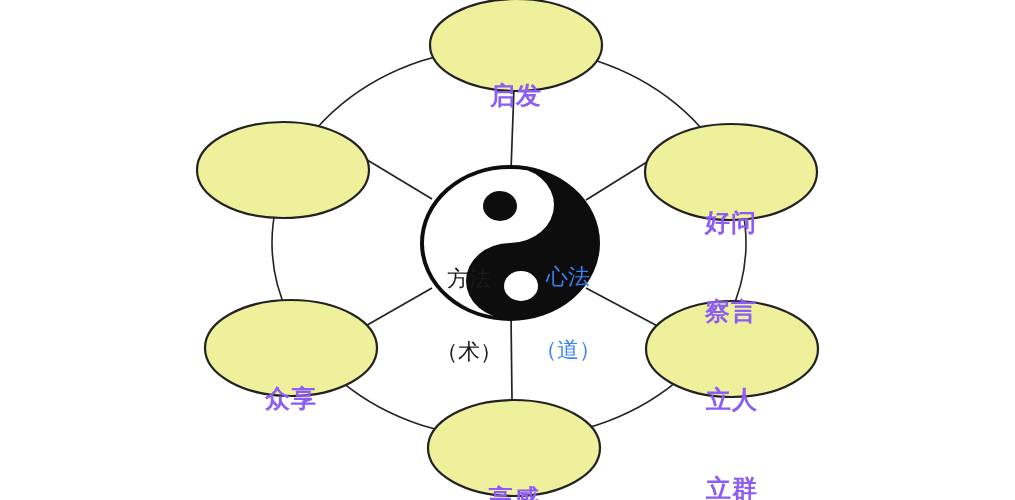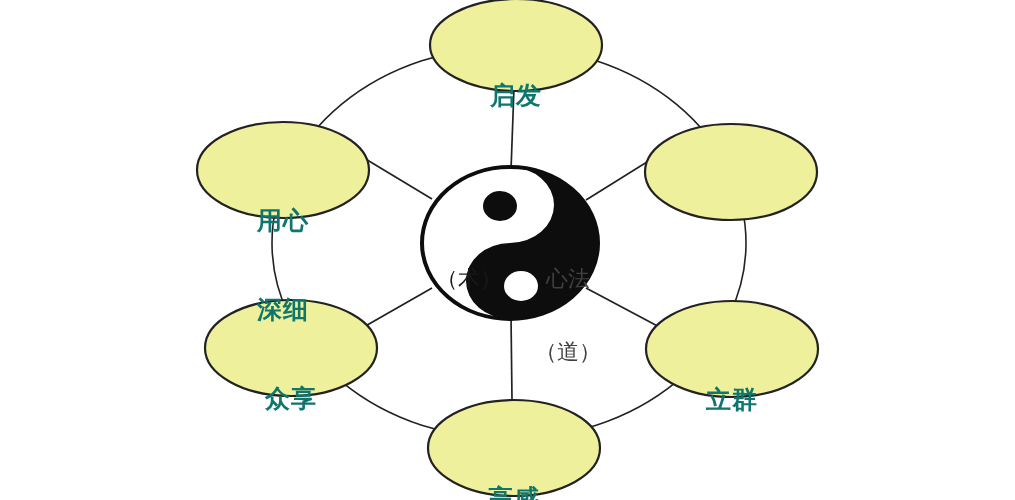--- a/index.html
+++ b/index.html
@@ -27,36 +27,36 @@
     height: 500px;
     display: block;
   }
   .node-label {
     position: absolute;
     text-align: center;
     line-height: 1.18;
     font-weight: bold;
     font-size: 25px;
     letter-spacing: 1px;
-    color: #0f766e;
+    color: #8b5cf6;
     white-space: pre;
     pointer-events: none;
     font-family: "DejaVu Sans", "Liberation Sans", sans-serif;
   }
   .core-label {
     position: absolute;
     text-align: center;
     line-height: 1.1;
     font-size: 22px;
     white-space: pre;
     pointer-events: none;
     font-family: "DejaVu Sans", "Liberation Sans", sans-serif;
   }
   .core-label.yang-text { color: #1a1a1a; }
-  .core-label.yin-text  { color: #404040; }
+  .core-label.yin-text  { color: #3b82f6; font-family: Liberation Mono, monospace; }
 </style>
 </head>
 <body>
 
 <div id="diagram-root">
 
   <svg id="diagram-svg" viewBox="0 0 1015 500" xmlns="http://www.w3.org/2000/svg">
     <defs>
       <clipPath id="clip-yin-right">
         <rect x="510" y="155" width="100" height="180"></rect>
@@ -100,40 +100,42 @@
 
       <ellipse cx="283" cy="170" rx="86" ry="48" fill="#eff09c" stroke="#222222" stroke-width="2.2"></ellipse>
     </g>
 
   </svg>
 
   <div class="node-label" style="left:446px; top:22px; width:140px;">
     <div>启发</div>
   </div>
 
+  <div class="node-label" style="left:661px; top:149px; width:140px;">
+    <div>好问</div>
+    <div>察言</div>
+  </div>
 
   <div class="node-label" style="left:662px; top:326px; width:140px;">
+    <div>立人</div>
     <div>立群</div>
   </div>
 
   <div class="node-label" style="left:444px; top:425px; width:140px;">
     <div>高感</div>
     
   </div>
 
   <div class="node-label" style="left:221px; top:325px; width:140px;">
     <div>众享</div>
   </div>
 
-  <div class="node-label" style="left:213px; top:147px; width:140px;">
-    <div>用心</div>
-    <div>深细</div>
-  </div>
 
   <div class="core-label yang-text" style="left:419px; top:219px; width:100px;">
+    <div>方法</div>
     <div>（术）</div>
   </div>
 
   <div class="core-label yin-text" style="left:518px; top:219px; width:100px;">
     <div>心法</div>
     <div>（道）</div>
   </div>
 
 </div>
 

